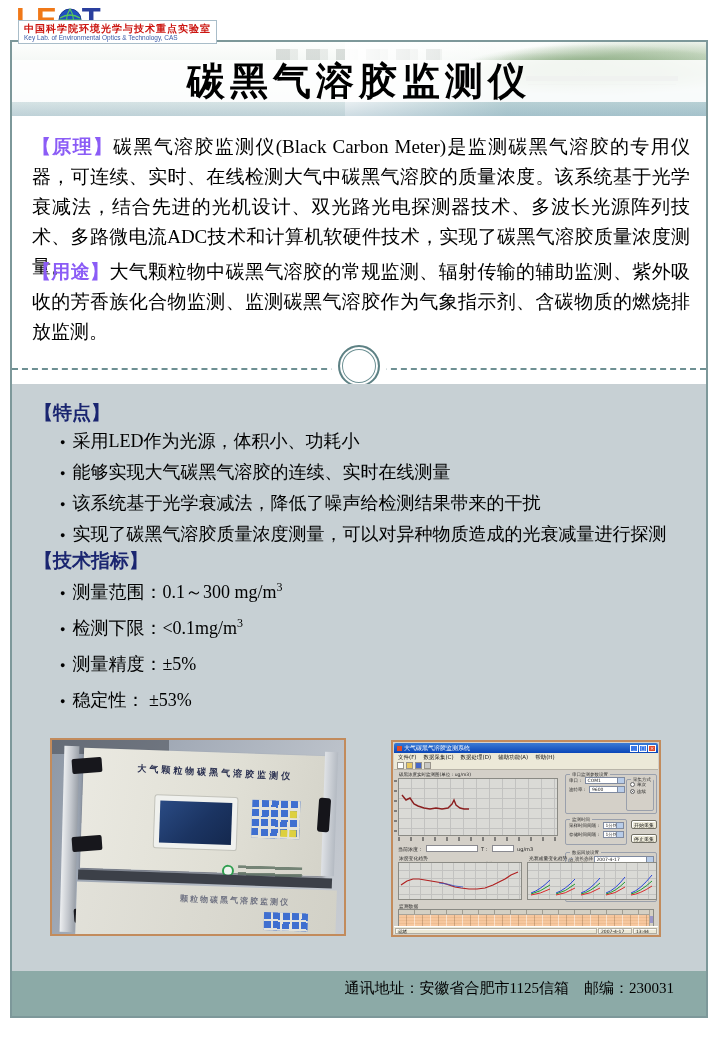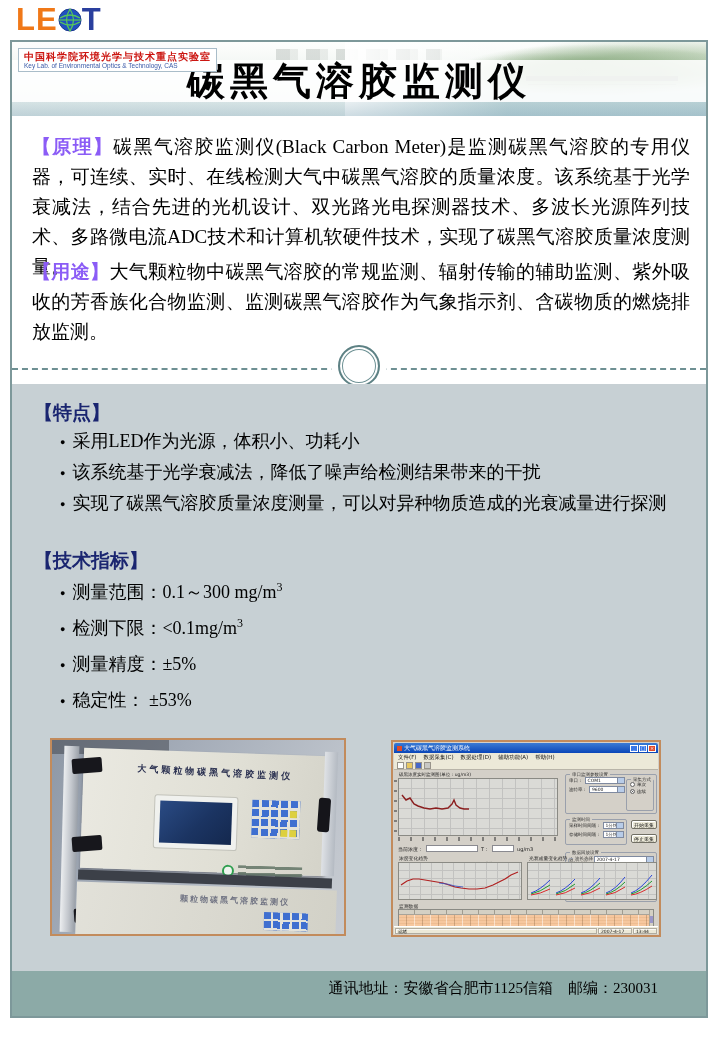--- a/index.html
+++ b/index.html
@@ -30,21 +30,21 @@
   .title-band { position:absolute; left:0; top:18px; width:100%; height:42px;
     background:rgba(255,255,255,.88); }
   .page-title { text-align:center; font-size:38px; font-weight:bold; color:#000;
     letter-spacing:5px; line-height:42px; font-family:"Liberation Sans","DejaVu Sans",sans-serif; }
 
   
   .logo-block { position:absolute; left:16px; top:4px; z-index:5; }
   .logo-word { font-weight:bold; font-size:31px; line-height:32px; letter-spacing:1px; }
   .logo-le { color:#f07818; } .logo-t { color:#2a3f9e; }
   .logo-globe { display:inline-block; width:24px; height:24px; vertical-align:-2px; }
-  .org-box { position:absolute; left:18px; top:48px; z-index:6; background:#fff;
+  .org-box { position:absolute; left:18px; top:20px; z-index:6; background:#fff;
     border:1px solid #a9bdc9; padding:2px 5px 1px 5px; white-space:nowrap; }
   .org-cn { color:#cc1611; font-size:10px; font-weight:bold; letter-spacing:1px; line-height:11px; }
   .org-en { color:#3a5aa8; font-size:6.5px; line-height:8px; }
 
   
   .para { position:absolute; left:20px; right:16px; font-size:19px; line-height:30px;
     text-align:justify; color:#000; font-family:"Liberation Serif","DejaVu Serif",serif; }
   .para-label { color:#8b5cf6; font-weight:bold; }
   .para-principle { top:90px; } .para-usage { top:215px; }
 
@@ -52,21 +52,21 @@
   .divider-dash { position:absolute; left:0; top:326px; width:100%; border-top:2px dashed #6e9093; }
   .divider-notch { position:absolute; left:50%; top:296px; transform:translateX(-50%);
     width:56px; height:56px; border-radius:50%; background:#fff; }
   .divider-ring { position:absolute; left:50%; top:303px; transform:translateX(-50%);
     width:42px; height:42px; border-radius:50%; border:2px solid #5d8184; background:#fff;
     box-shadow:inset 0 0 0 2px #fff, inset 0 0 0 3px #6f9295; }
 
   
   .gray-section { position:absolute; left:0; top:342px; width:100%; height:587px; background:#c7d0d4; }
   .page-footer { position:absolute; left:0; top:929px; width:100%; height:45px; background:#8caaa7; }
-  .footer-text { text-align:right; padding:8px 48px 0 0; font-size:15px; color:#000;
+  .footer-text { text-align:right; padding:8px 32px 0 0; font-size:15px; color:#000;
     font-family:"Liberation Serif","DejaVu Serif",serif; }
 
   .sec-head { position:absolute; left:22px; font-size:19px; font-weight:bold; color:#1a2570;
     font-family:"Liberation Serif","DejaVu Serif",serif; }
   .head-features { top:16px; } .head-specs { top:164px; }
   .blist { position:absolute; left:48px; right:14px; list-style:none;
     font-family:"Liberation Serif","DejaVu Serif",serif; font-size:18px; color:#000; }
   .list-features { top:42px; } .list-specs { top:188px; }
   .blist li { line-height:30px; }
   .blist li::before { content:"●"; font-size:9px; vertical-align:2px; margin-right:7px; }
@@ -229,20 +229,21 @@
 
     <div class="divider-dash"></div>
     <div class="divider-notch"></div>
     <div class="divider-ring"></div>
 
     <div class="gray-section">
 
       <div class="sec-head head-features">【特点】</div>
       <ul class="blist list-features">
         <li>采用LED作为光源，体积小、功耗小</li>
+        <li>能够实现大气碳黑气溶胶的连续、实时在线测量</li>
         <li>该系统基于光学衰减法，降低了噪声给检测结果带来的干扰</li>
         <li>实现了碳黑气溶胶质量浓度测量，可以对异种物质造成的光衰减量进行探测</li>
       </ul>
 
       <div class="sec-head head-specs">【技术指标】</div>
       <ul class="blist list-specs">
         <li><span>测量范围：0.1～300 mg/m</span><sup>3</sup></li>
         <li><span>检测下限：&lt;0.1mg/m</span><sup>3</sup></li>
         <li><span>测量精度：±5%</span><sup></sup></li>
         <li><span>稳定性： ±53%</span><sup></sup></li>

